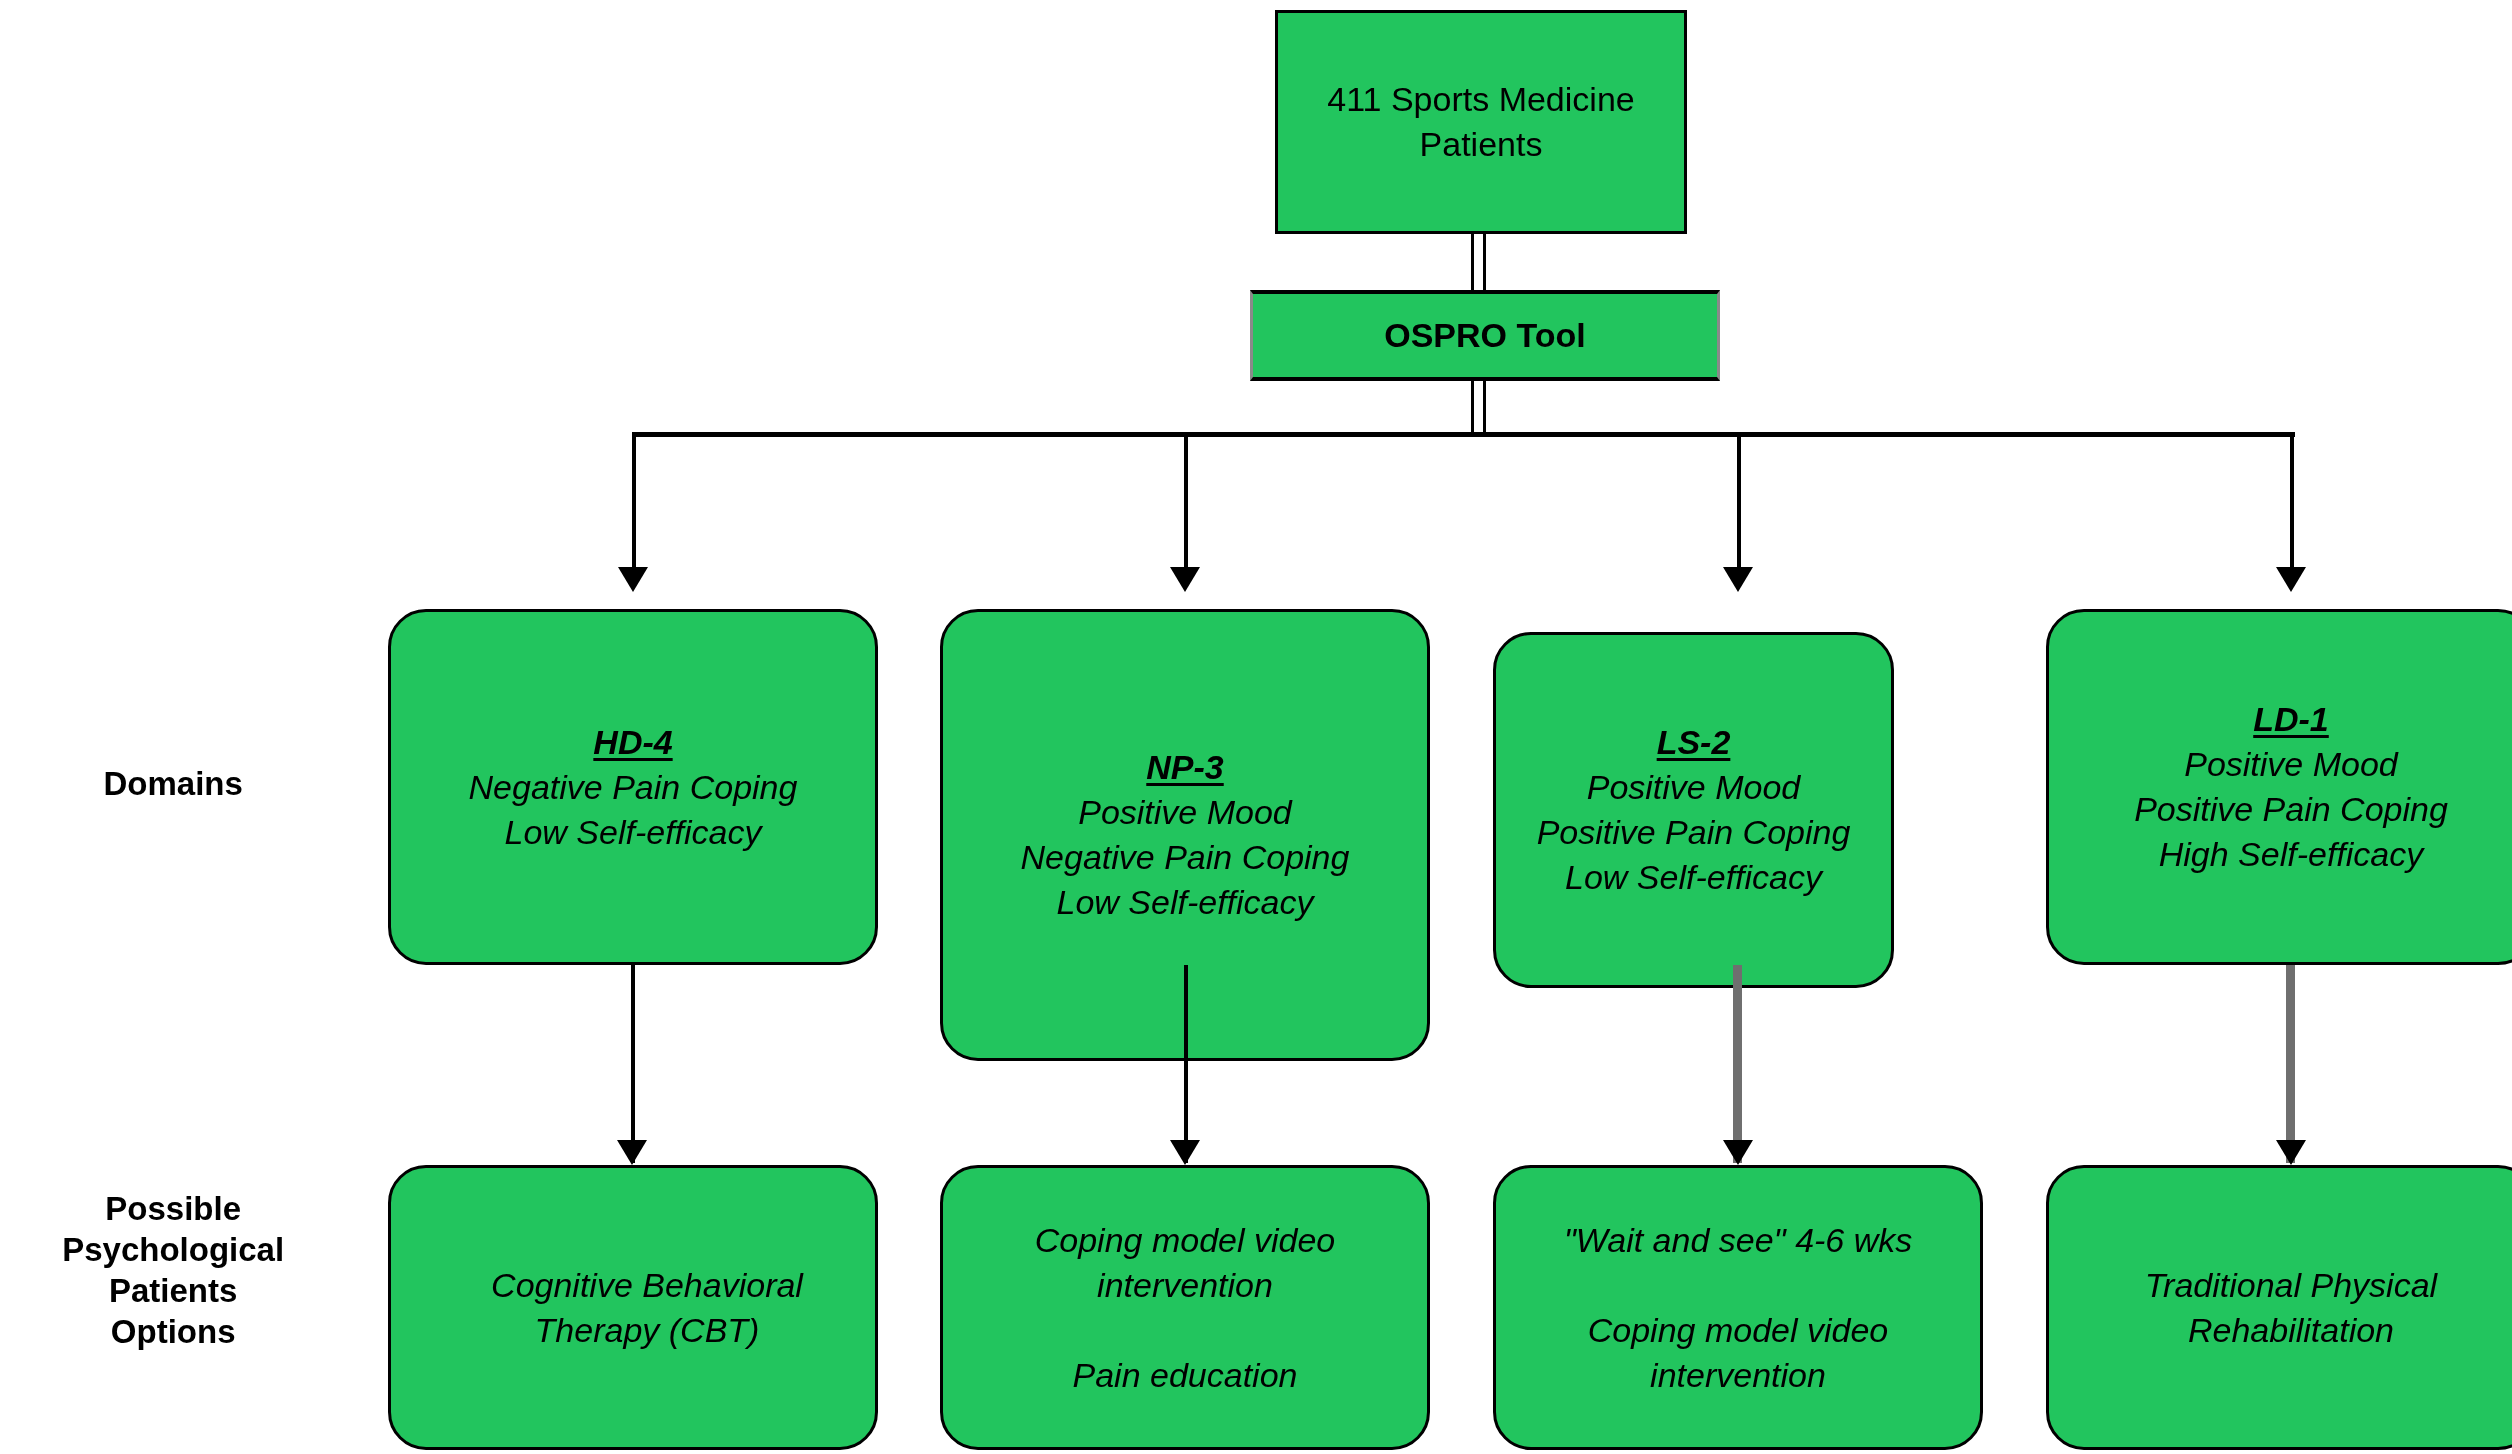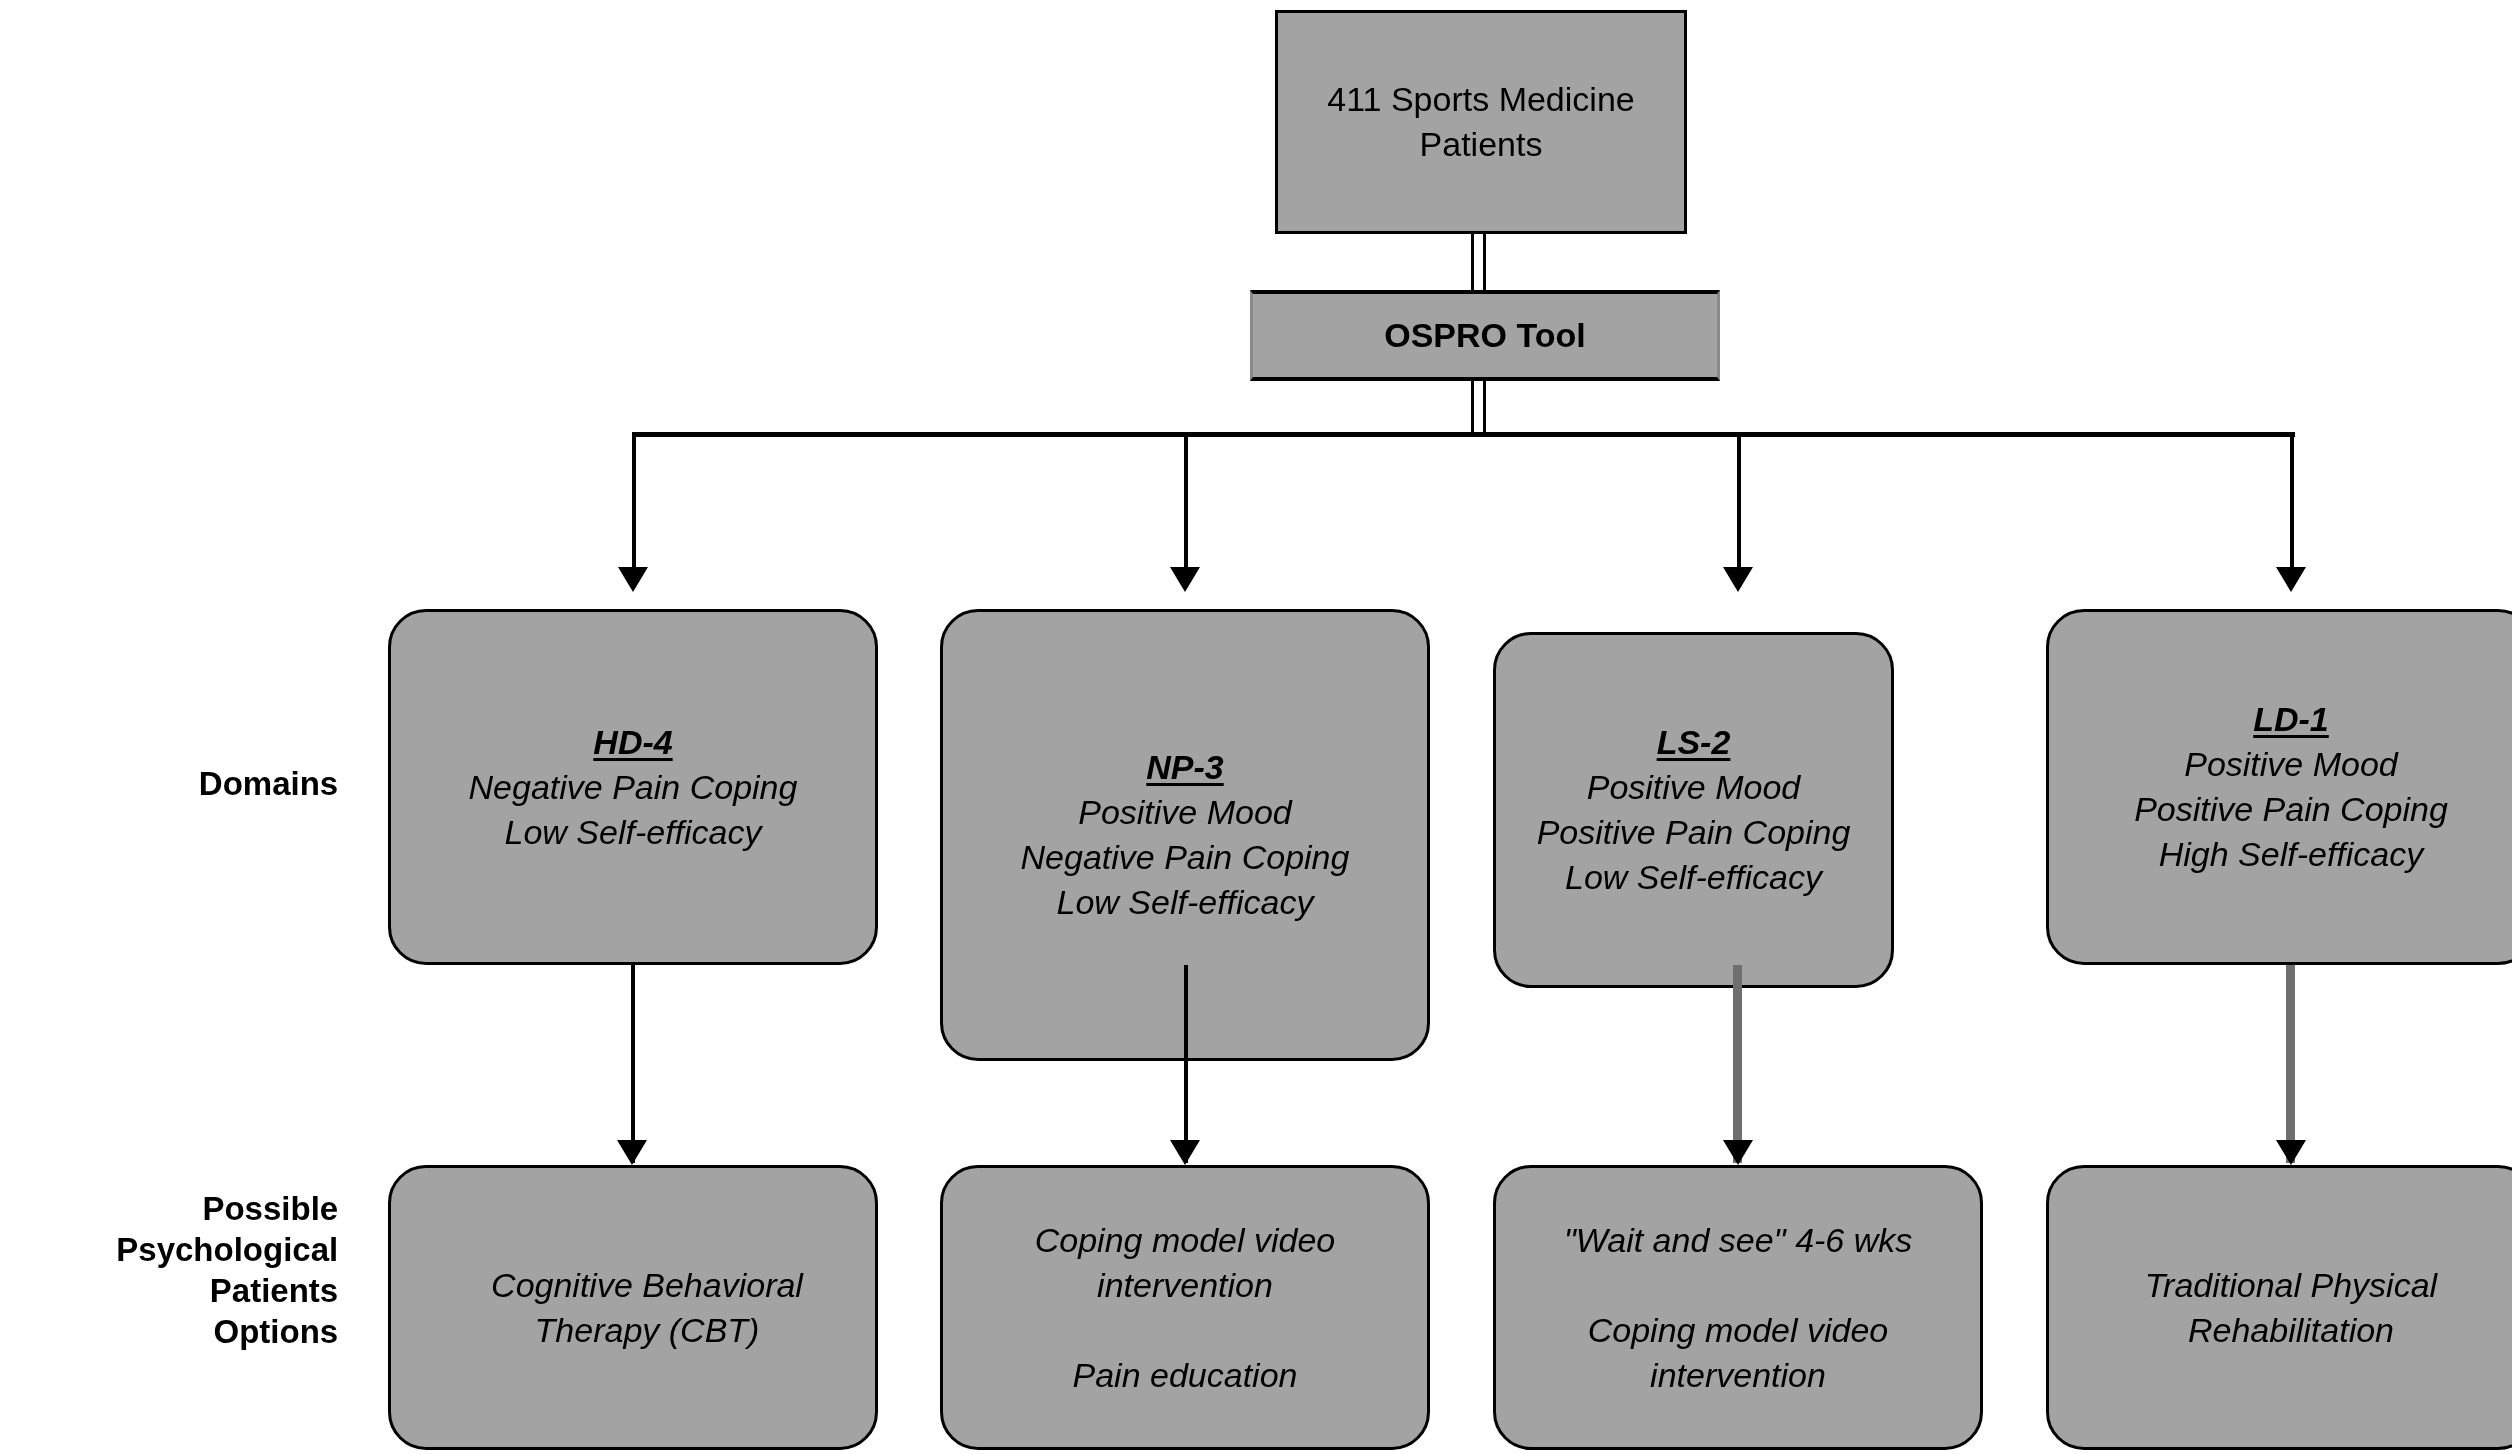--- a/index.html
+++ b/index.html
@@ -15,21 +15,21 @@
     position: relative;
     width: 2512px;
     height: 1454px;
     background: #ffffff;
     overflow: hidden;
   }
 
   
   .row-label {
     position: absolute;
-    text-align: right;
+    text-align: center;
     font-weight: bold;
     font-size: 33px;
     line-height: 41px;
     color: #000000;
     white-space: pre-line;
   }
   #label-domains {
     left: 8.2px;
     top: 763px;
     width: 330px;
@@ -37,21 +37,21 @@
   #label-treatments {
     left: 8.2px;
     top: 1188px;
     width: 330px;
   }
 
   
   .node {
     position: absolute;
     box-sizing: border-box;
-    background: #a3a3a3;
+    background: #22c55e;
     display: flex;
     align-items: center;
     justify-content: center;
     text-align: center;
   }
   .node .body {
     width: 100%;
     padding: 0 8.2px;
     box-sizing: border-box;
   }

